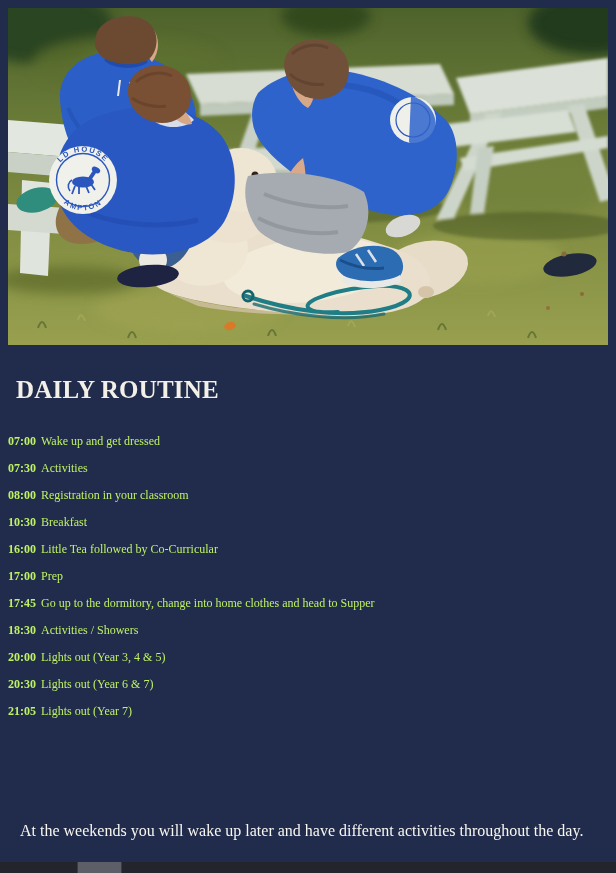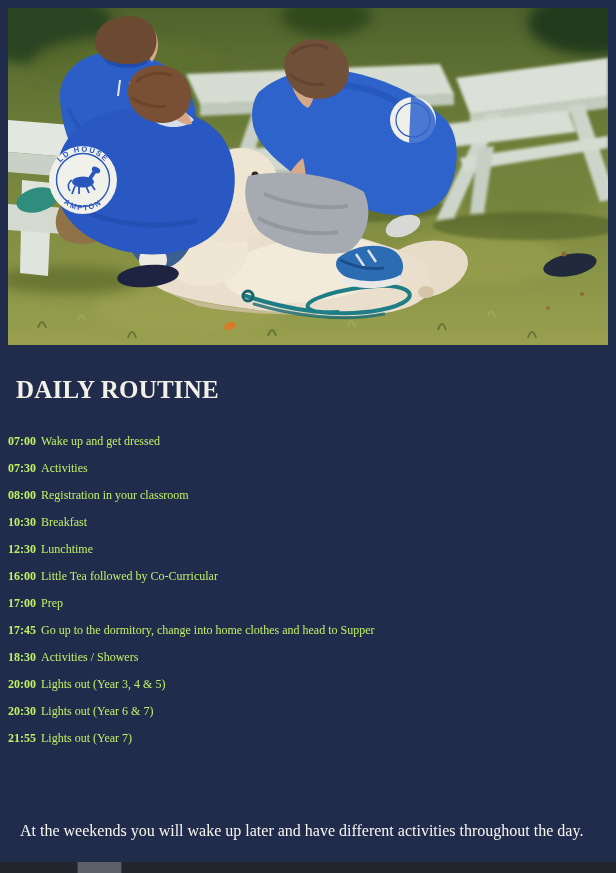--- a/index.html
+++ b/index.html
@@ -217,27 +217,26 @@
   </svg>
 </div>
 
 <h1 class="page-title">DAILY ROUTINE</h1>
 
 <div class="schedule">
   <div class="row"><span class="time">07:00</span><span>Wake up and get dressed</span></div>
   <div class="row"><span class="time">07:30</span><span>Activities</span></div>
   <div class="row"><span class="time">08:00</span><span>Registration in your classroom</span></div>
   <div class="row"><span class="time">10:30</span><span>Breakfast</span></div>
-  <div class="row"><span class="time">12:30</span><span>Lunchtime</span></div>
   <div class="row"><span class="time">16:00</span><span>Little Tea followed by Co-Curricular</span></div>
   <div class="row"><span class="time">17:00</span><span>Prep</span></div>
   <div class="row"><span class="time">17:45</span><span>Go up to the dormitory, change into home clothes and head to Supper</span></div>
   <div class="row"><span class="time">18:30</span><span>Activities / Showers</span></div>
   <div class="row"><span class="time">20:00</span><span>Lights out (Year 3, 4 &amp; 5)</span></div>
   <div class="row"><span class="time">20:30</span><span>Lights out (Year 6 &amp; 7)</span></div>
-  <div class="row"><span class="time">21:55</span><span>Lights out (Year 7)</span></div>
+  <div class="row"><span class="time">21:05</span><span>Lights out (Year 7)</span></div>
 </div>
 
 <p class="footer-note">At the weekends you will wake up later and have different activities throughout the day.</p>
 
 <div class="hscrollbar">
   <div class="thumb"></div>
 </div>
 
 </body></html>

